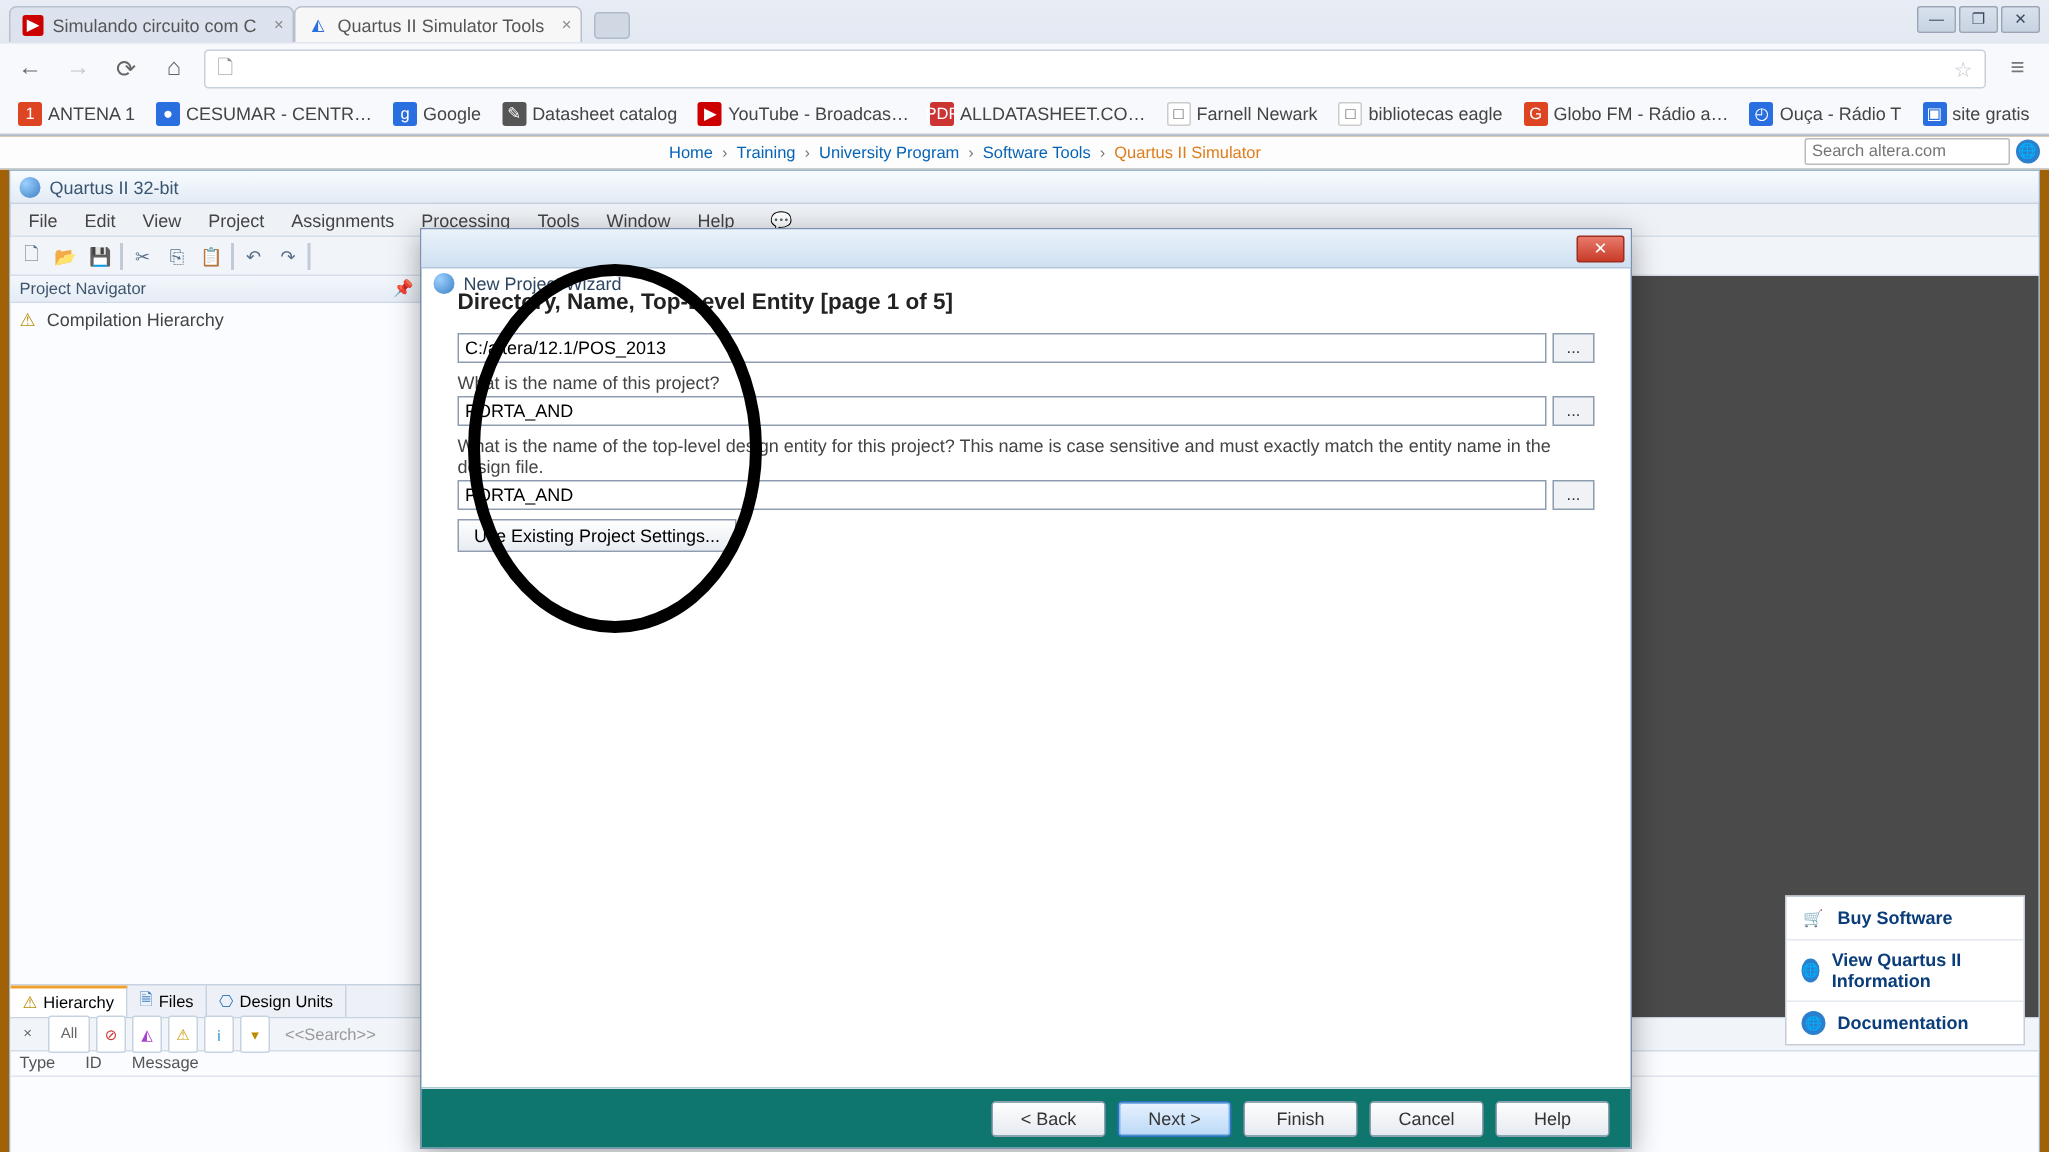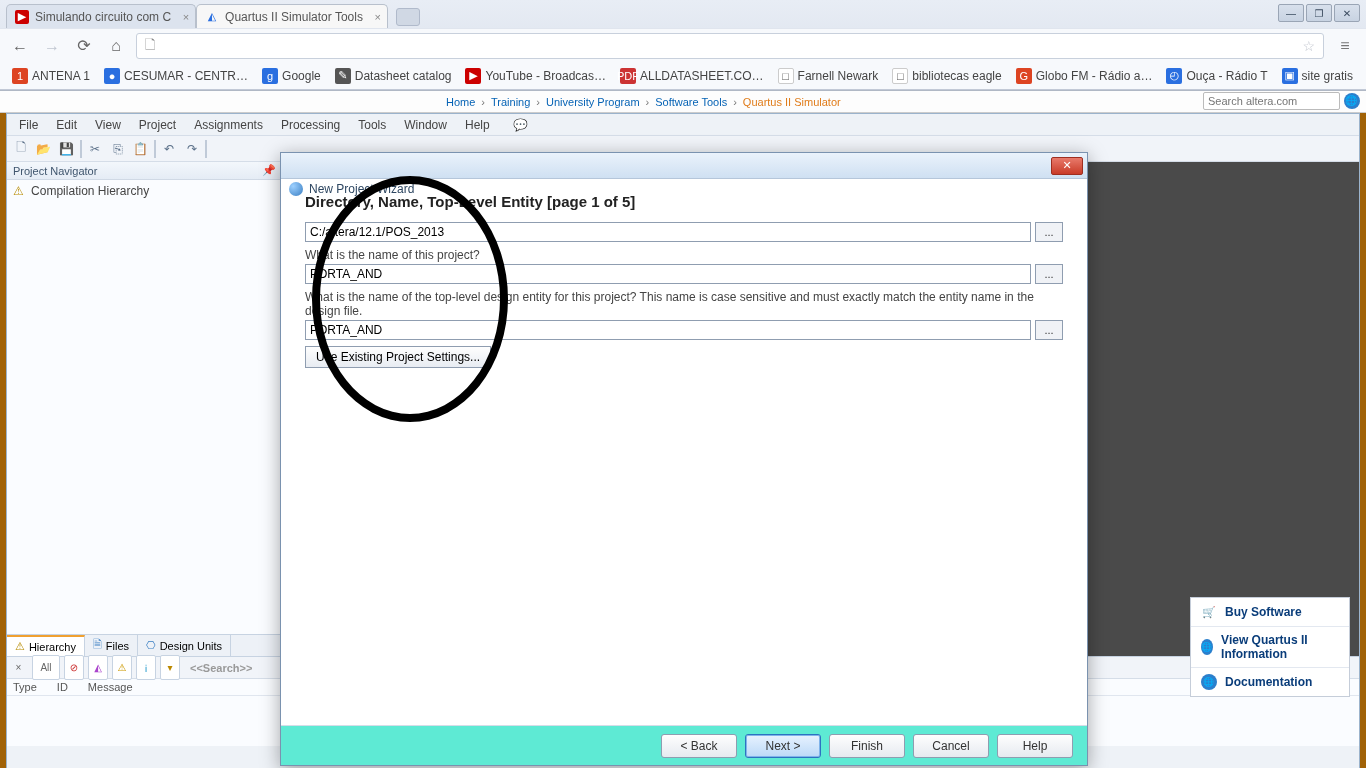--- a/index.html
+++ b/index.html
@@ -82,21 +82,21 @@
 .modal-tb { height:26px; background:linear-gradient(#eaf2fb,#cfe0f2); border-bottom:1px solid #b5c6da; display:flex; align-items:center; justify-content:space-between; padding:0 4px 0 8px; font-size:12px; color:#2d4661; }
 .modal-tb .lft { display:flex; align-items:center; gap:6px;margin-top:46px; }
 .modal-close { width:32px; height:18px; background:linear-gradient(#e87a6b,#c93b28); border:1px solid #9e2e20; border-radius:2px; color:#fff; display:flex; align-items:center; justify-content:center; font-size:11px; }
 .modal-body { flex:1; padding:14px 24px; font-size:12px; color:#333; overflow:hidden; }
 .modal-body h2 { font-family: "Verdana", sans-serif; font-size:15px; font-weight:bold; color:#222; margin-bottom:12px; }
 .fld-lbl { font-size:12px; color:#444; margin-top:6px; margin-bottom:2px; }
 .fld-row { display:flex; gap:4px; align-items:center; }
 .fld-row input { flex:1; height:20px; border:1px solid #8f9db0; padding:0 4px; font-size:12px; }
 .fld-row .browse { width:28px; height:20px; border:1px solid #8f9db0; background:#f0f2f6; font-size:11px; display:flex;align-items:center;justify-content:center; }
 .btn-small { height:22px; padding:0 10px; border:1px solid #8f9db0; background:linear-gradient(#fefefe,#e8ecf2); font-size:12px; margin-top:6px; display:inline-flex; align-items:center; }
-.modal-ftr { height:40px; border-top:1px solid #d5dde8; display:flex; justify-content:flex-end; align-items:center; gap:8px; padding:0 14px; background:#5eead4; }
+.modal-ftr { height:40px; border-top:1px solid #d5dde8; display:flex; justify-content:flex-end; align-items:center; gap:8px; padding:0 14px; background:#0f766e; }
 .wbtn { width:76px; height:24px; border:1px solid #8f9db0; border-radius:3px; background:linear-gradient(#fefefe,#e6eaf0); font-size:12px; color:#333; display:flex; align-items:center; justify-content:center; }
 .wbtn.primary { border:1px solid #2d72c1; background:linear-gradient(#e7f2ff,#bcd9f7); box-shadow:0 0 0 1px #7fb3ea inset; }
 
 
 .circle-anno { position:absolute; left:312px; top:176px; width:196px; height:246px; border:8px solid #000; border-radius:50%; pointer-events:none; }
 </style>
 </head>
 <body>
 
 <div class="browser-frame">
@@ -191,20 +191,24 @@
         <span class="sep">›</span>
       <span class="cur">Quartus II Simulator</span>
     </div>
     <div class="search-ctr">
       <input placeholder="Search altera.com" style="">
       <span class="globe-ico">🌐</span>
     </div>
   </div>
 
   <div class="quartus-app">
+    <div class="q-title">
+      <span class="q-ico"></span>
+      <span>Quartus II 32-bit</span>
+    </div>
     <div class="q-menu">
       <span>File</span>
       <span>Edit</span>
       <span>View</span>
       <span>Project</span>
       <span>Assignments</span>
       <span>Processing</span>
       <span>Tools</span>
       <span>Window</span>
       <span>Help</span>
@@ -252,21 +256,21 @@
     </div>
     <div class="q-msgs">
       <div class="msg-tool">
         <span style="writing-mode:vertical-rl; font-size:10px; padding-right:4px;">×</span>
         <span class="msg-btn all">All</span>
         <span class="msg-btn" style="color:#c33;">⊘</span>
         <span class="msg-btn" style="color:#a4c;">◭</span>
         <span class="msg-btn" style="color:#c90;">⚠</span>
         <span class="msg-btn" style="color:#29c;">ℹ</span>
         <span class="msg-btn" style="color:#b80;">▾</span>
-        <span style="color:#999;margin-left:6px;font-weight:bold;">&lt;&lt;Search&gt;&gt;</span>
+        <span style="color:#999;margin-left:6px;">&lt;&lt;Search&gt;&gt;</span>
       </div>
       <div class="msg-hdr">
         <span>Type</span>
         <span>ID</span>
         <span>Message</span>
       </div>
     </div>
   </div>
 
   <div class="side-actions">

